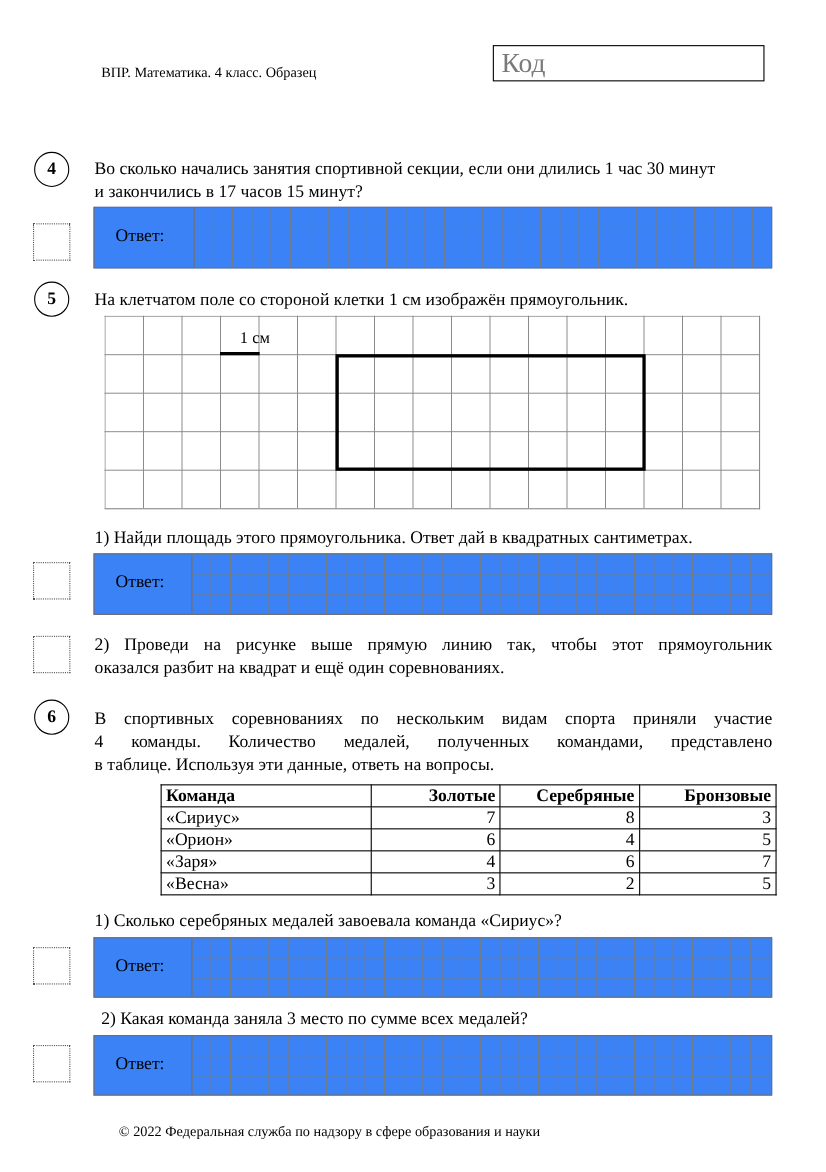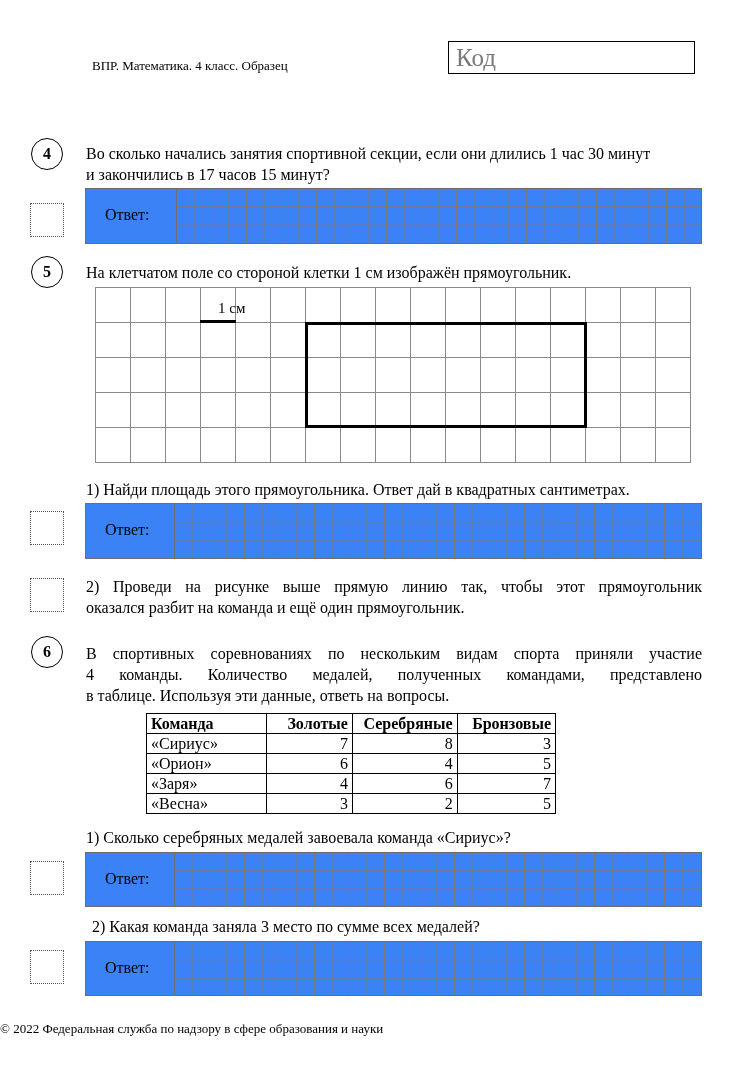--- a/index.html
+++ b/index.html
@@ -22,26 +22,26 @@
     background-size: 17.5px 100%, 100% 18.3px; background-position: -1px 0, 0 -1px; }
   .big-grid { left: 95px; top: 287px; width: 596px; height: 176px; box-sizing: border-box;
     border-right: 1.2px solid #8a8a8a; border-bottom: 1.2px solid #8a8a8a;
     background-image:
       linear-gradient(to right, #8a8a8a 1.2px, transparent 1.2px),
       linear-gradient(to bottom, #8a8a8a 1.2px, transparent 1.2px);
     background-size: 35px 35px; }
   .rect { left: 305px; top: 322px; width: 282px; height: 106px; border: 3px solid #000; box-sizing: border-box; }
   .scale-label { left: 218px; top: 300px; font-size: 15px; }
   .scale-bar { left: 200px; top: 320px; width: 36px; height: 3px; background: #000; }
-  table.medals { position: absolute; left: 146px; top: 713px; width: 410px; border-collapse: collapse; font-size: 16px; }
+  table.medals { position: absolute; left: 146px; top: 713px; width: 560px; border-collapse: collapse; font-size: 16px; }
   table.medals td, table.medals th { border: 1px solid #000; padding: 0 4px; height: 19px; line-height: 18px; }
   table.medals th { font-weight: bold; }
   table.medals th.team, table.medals td.team { text-align: left; }
   table.medals td.num, table.medals th.num { text-align: right; }
-  .footer { left: 0; width: 599px; top: 1021px; text-align: left; font-size: 13px; }
+  .footer { left: 0; width: 599px; top: 1021px; text-align: center; font-size: 13px; }
 </style>
 </head>
 <body>
 
 <div class="abs header-title">ВПР. Математика. 4 класс. Образец</div>
 <div class="abs code-box">
   <span class="code-label">Код</span>
 </div>
 
 <div class="abs qnum" style="left:31px; top:138px;">4</div>
@@ -65,21 +65,21 @@
 <div class="abs qtext" style="left:86px; top:479px; width:616px;">1) Найди площадь этого прямоугольника. Ответ дай в квадратных сантиметрах.</div>
 <div class="abs score-box" style="left:30px; top:511px;"></div>
 <div class="abs answer-frame" style="left:85px; top:503px; width:617px; height:56px;">
   <span class="answer-label" style="top:17px;">Ответ:</span>
   <div class="answer-grid" style="left:88px;"></div>
 </div>
 
 <div class="abs score-box" style="left:30px; top:578px;"></div>
 <div class="abs qtext" style="left:86px; top:576px; width:616px;">
   <div style="text-align:justify; text-align-last:justify;">2) Проведи на рисунке выше прямую линию так, чтобы этот прямоугольник</div>
-  <div>оказался разбит на команда и ещё один прямоугольник.</div>
+  <div>оказался разбит на квадрат и ещё один соревнованиях.</div>
 </div>
 
 <div class="abs qnum" style="left:31px; top:636px;">6</div>
 <div class="abs qtext" style="left:86px; top:643px; width:616px;">
   <div style="text-align-last:justify;">В спортивных соревнованиях по нескольким видам спорта приняли участие</div>
   <div style="text-align-last:justify;">4 команды. Количество медалей, полученных командами, представлено</div>
   <div>в таблице. Используя эти данные, ответь на вопросы.</div>
 </div>
 
 <table class="medals">

